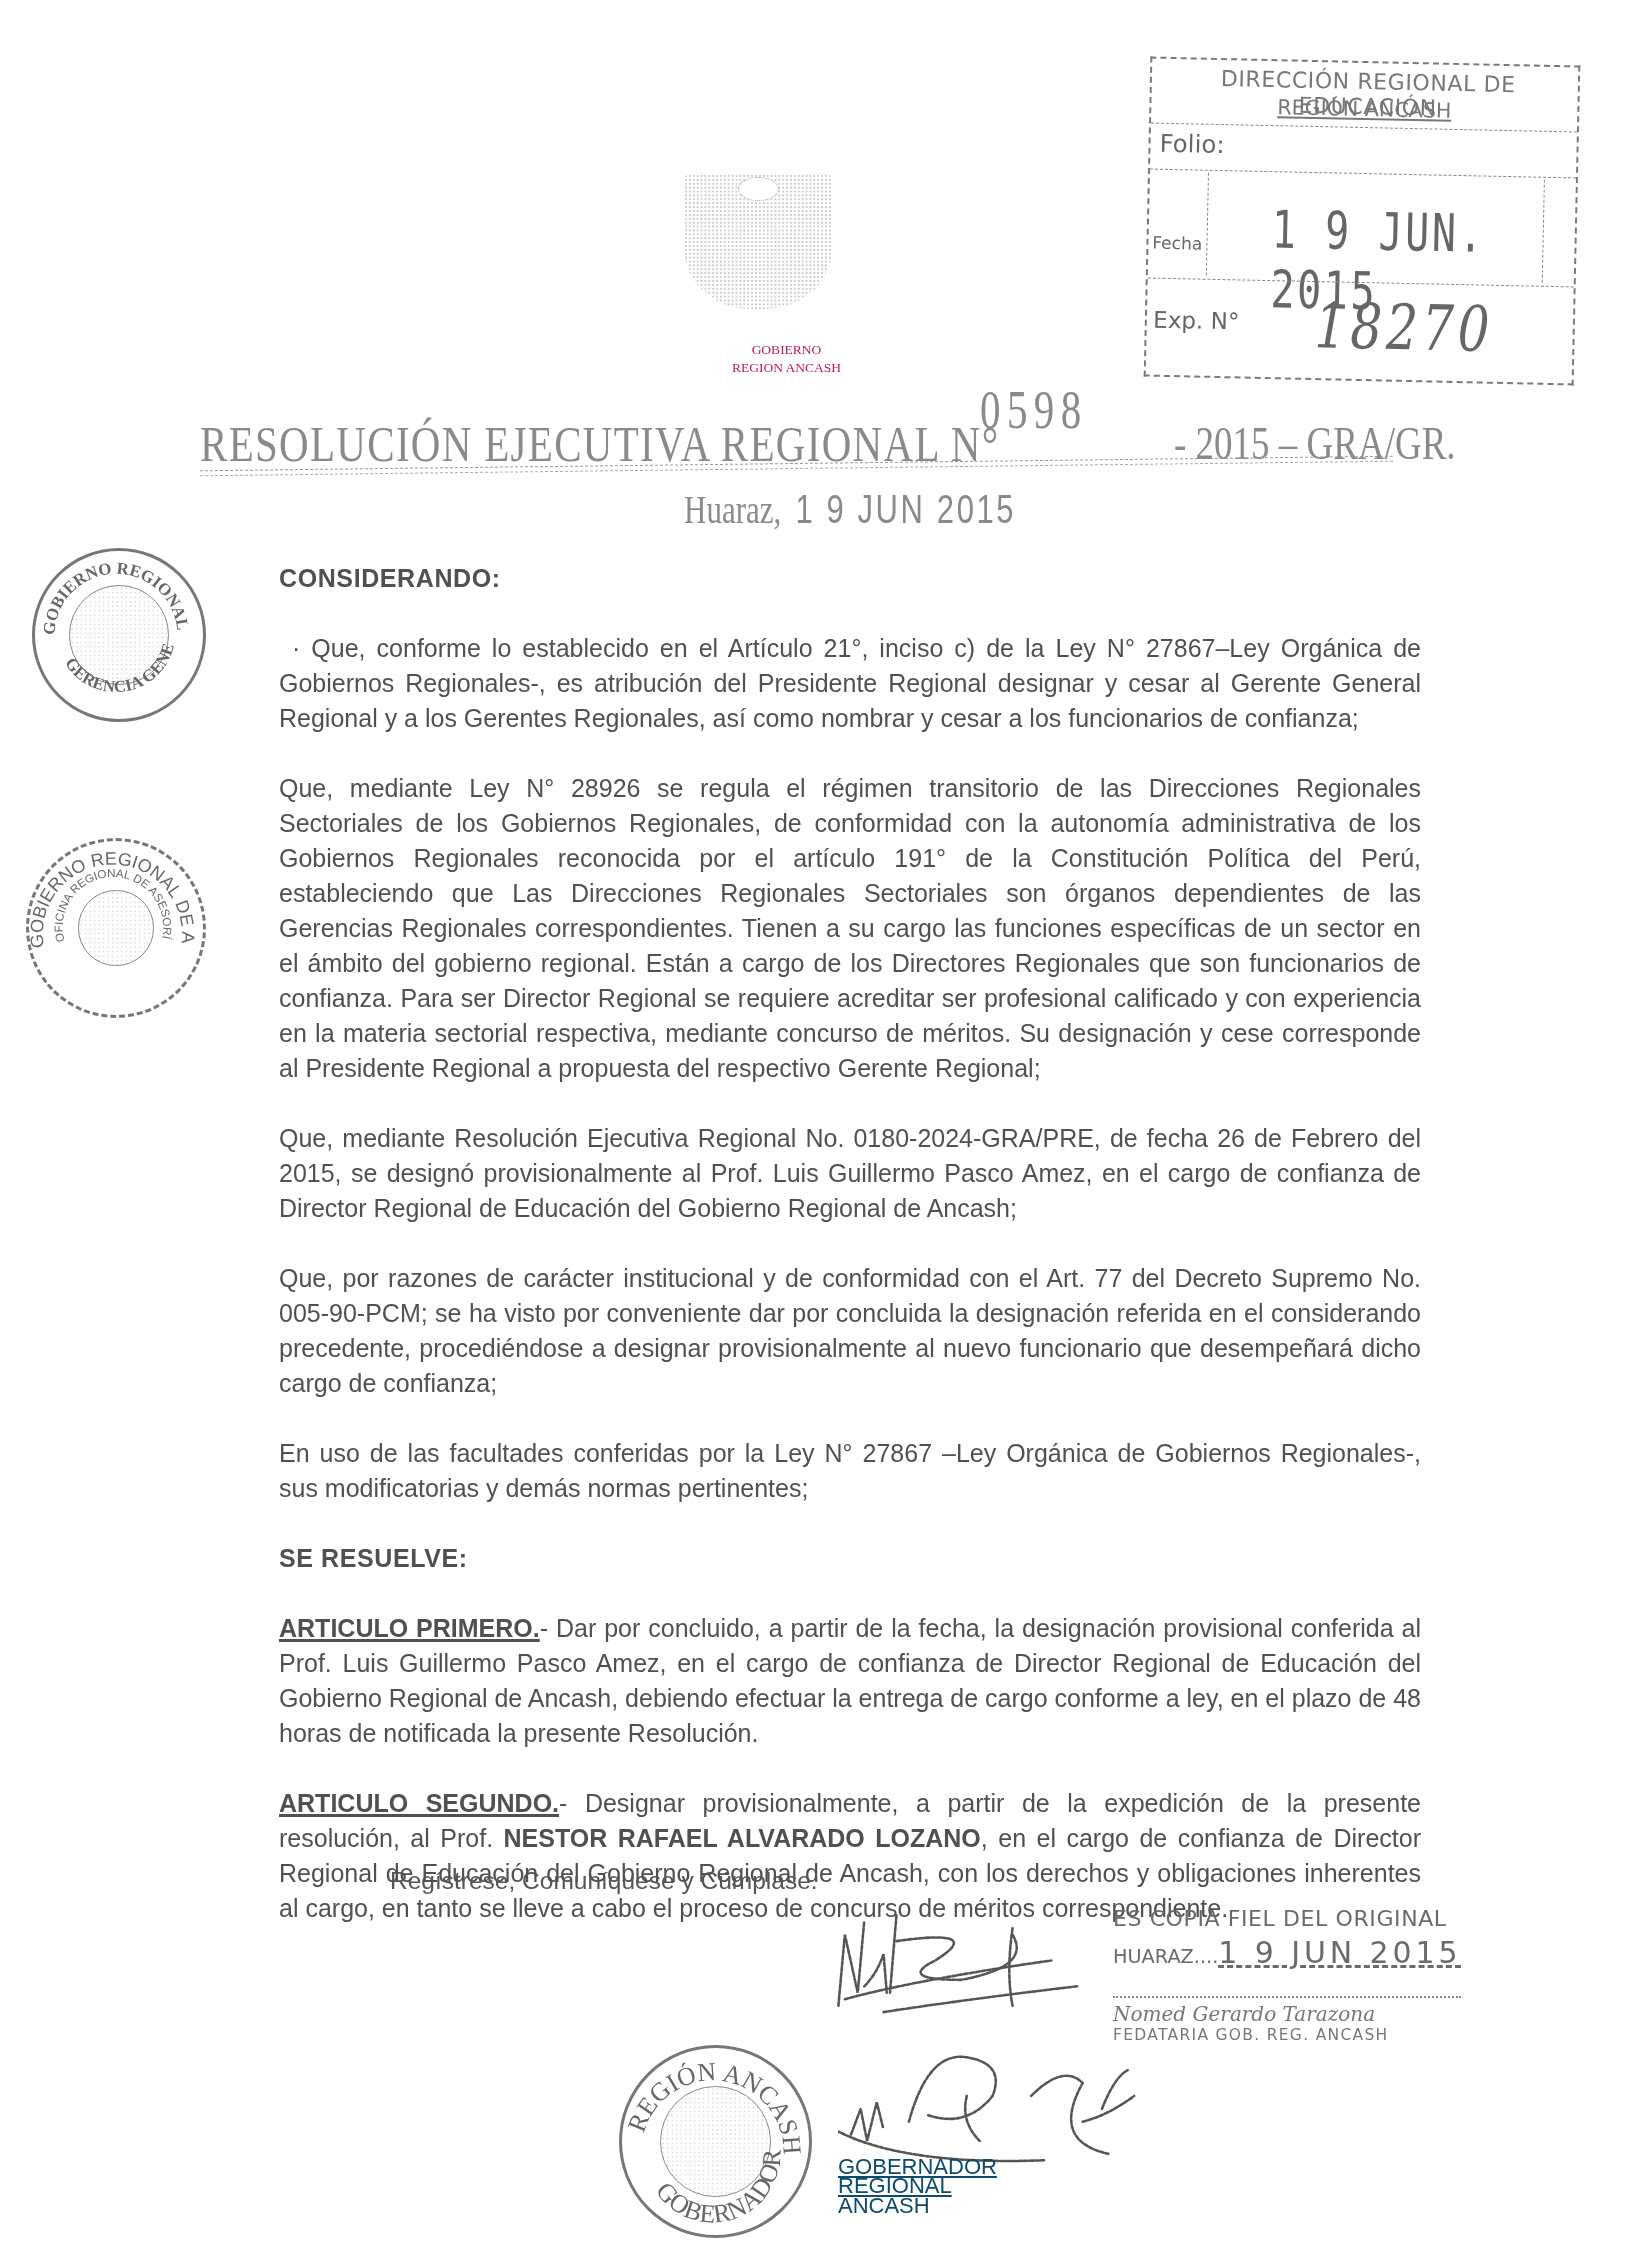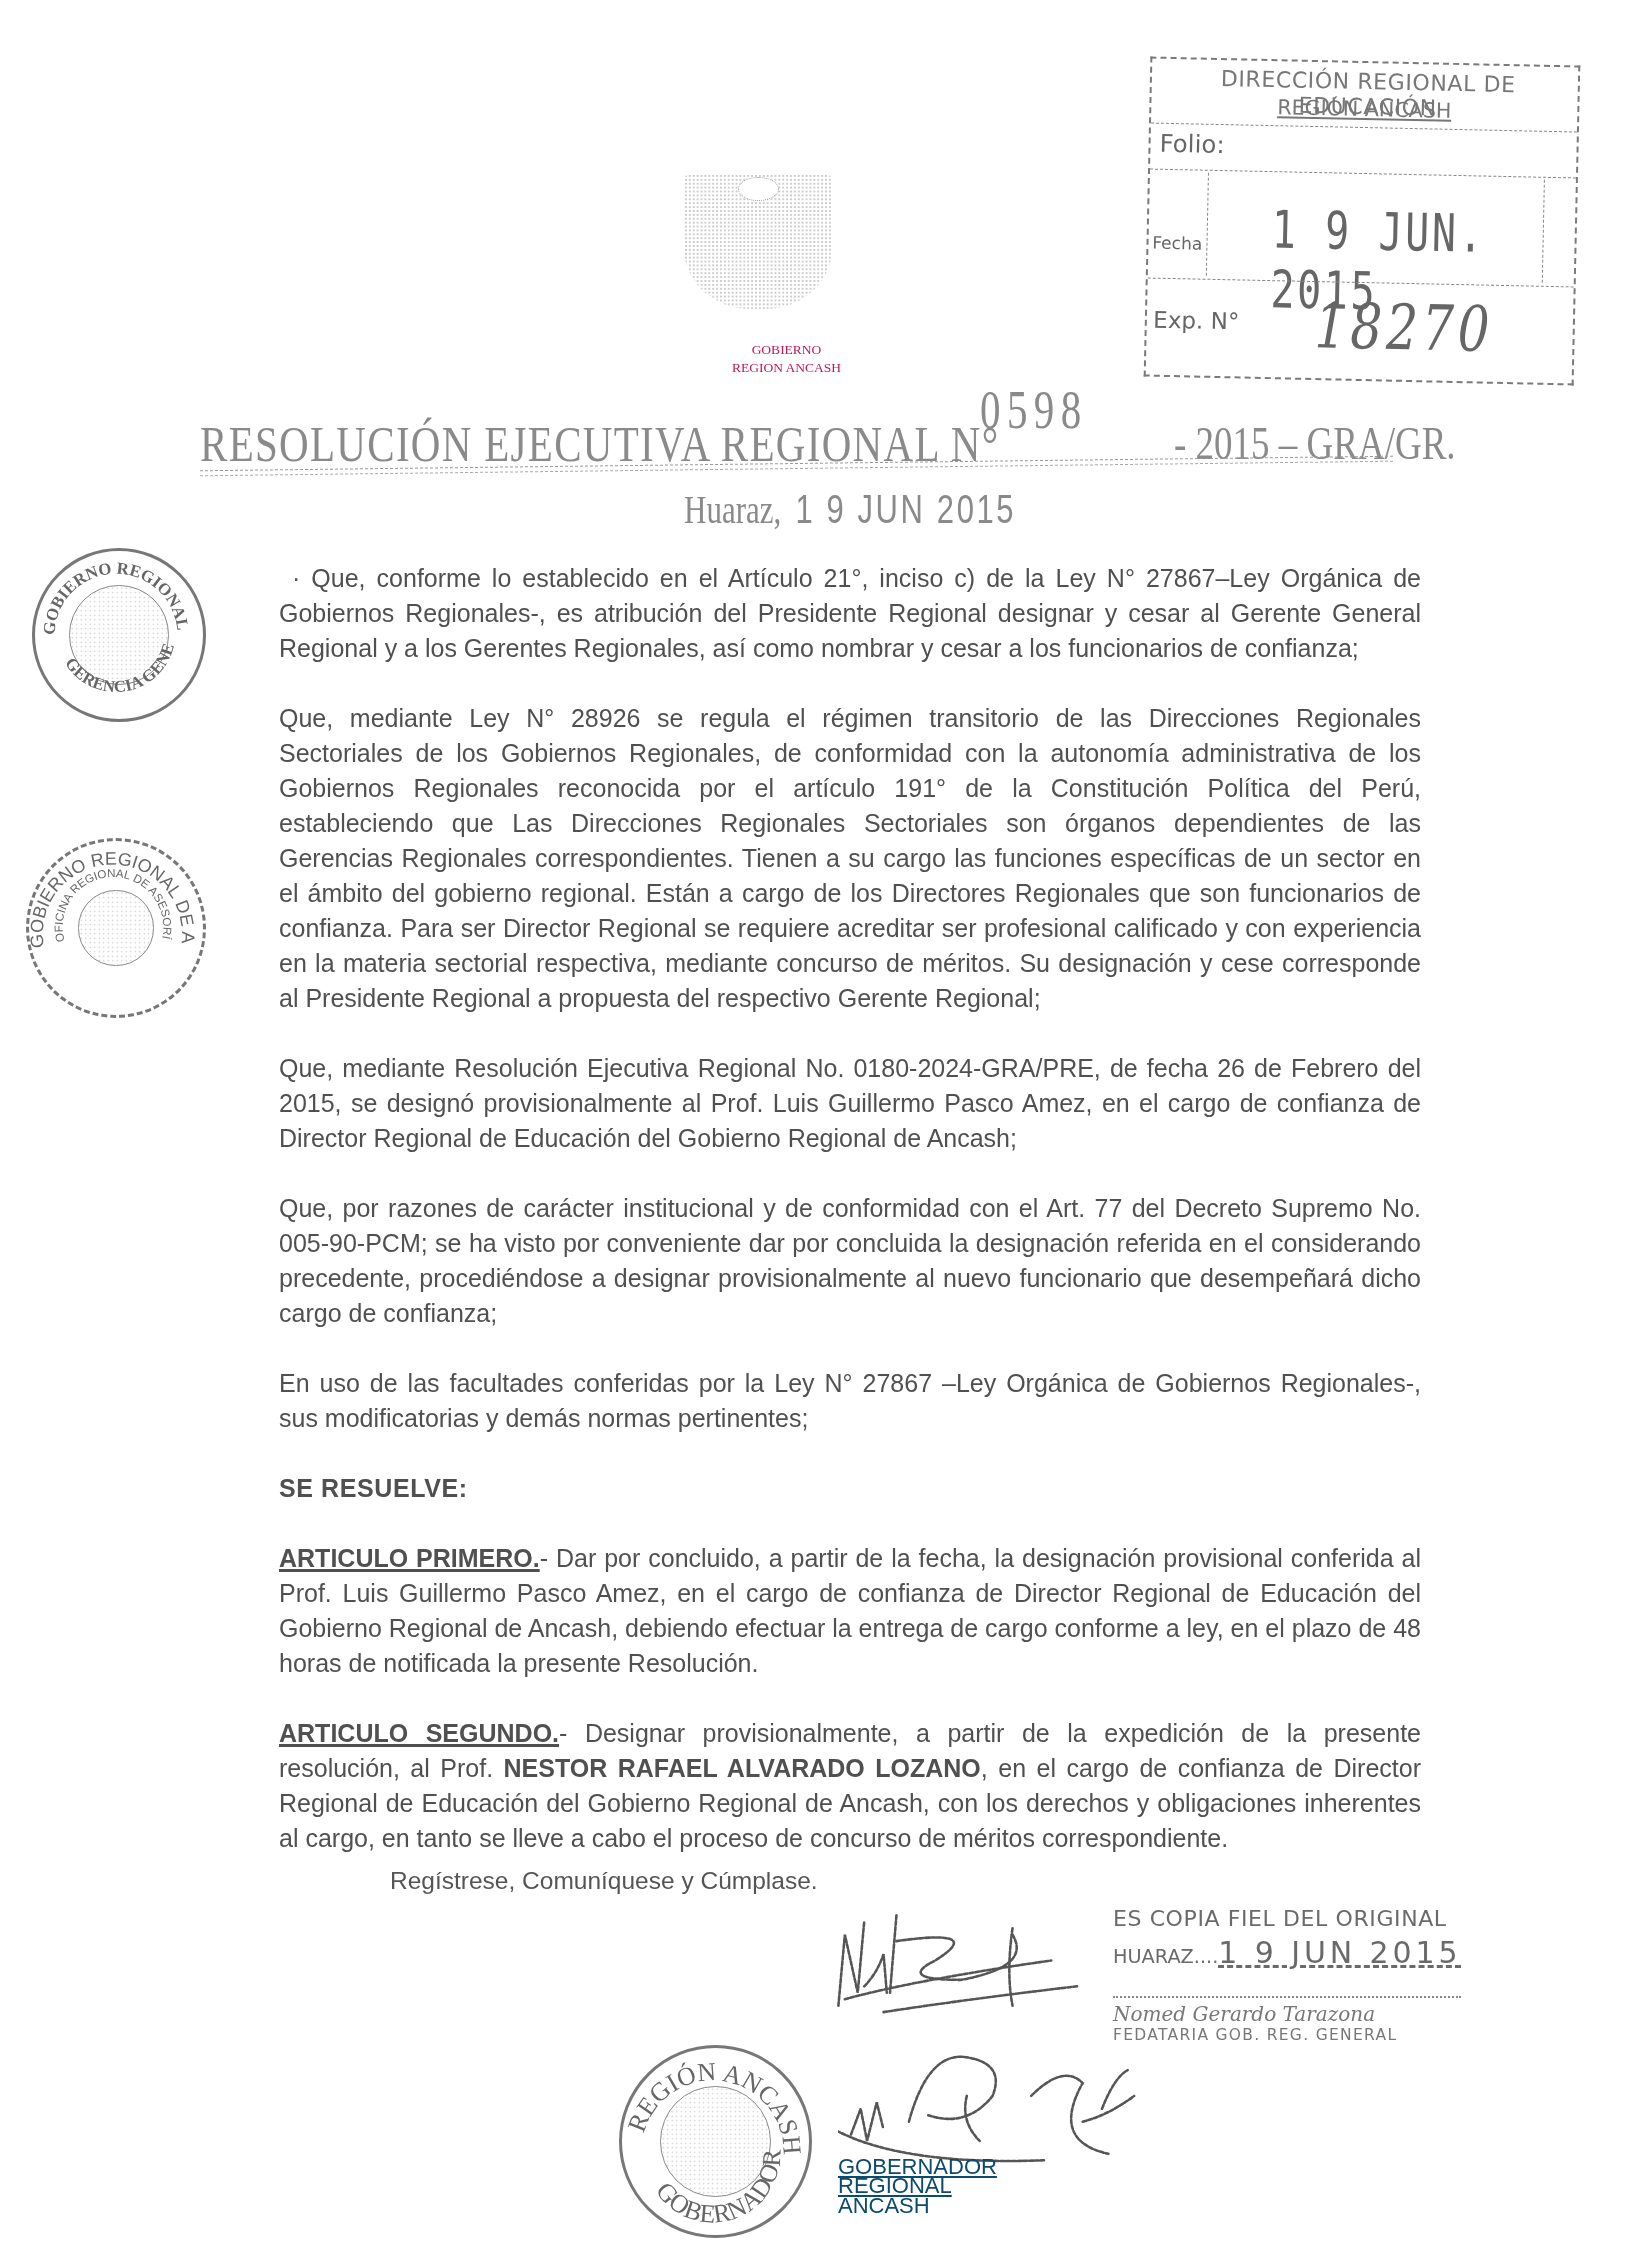--- a/index.html
+++ b/index.html
@@ -157,20 +157,21 @@
         <path id="arcC" d="M 28 170 A 108 108 0 1 1 240 170"></path>
         <path id="arcD" d="M 60 160 A 78 78 0 1 1 210 160"></path>
       </defs>
     <text font-family="Liberation Sans, sans-serif" font-size="28" fill="#666"><textPath href="#arcC">GOBIERNO REGIONAL DE ANCASH</textPath></text>
     <text font-family="Liberation Sans, sans-serif" font-size="18" fill="#666"><textPath href="#arcD">OFICINA REGIONAL DE ASESORÍA JURÍDICA</textPath></text>
   </svg>
   <div class="inner" style="width:42%;height:42%"></div>
 </div>
 
 <div class="abs body-text">
+  <p class="section-label">CONSIDERANDO:</p>
   <p style="text-indent:13px">· Que,  conforme lo establecido en el Artículo 21°, inciso c) de la Ley N° 27867–Ley Orgánica de Gobiernos Regionales-, es atribución del Presidente Regional designar y cesar al Gerente General Regional y a los Gerentes Regionales, así como nombrar y cesar a los funcionarios de confianza;</p>
   <p style="text-indent:0"><span style="display:inline-block;width:0"></span><span>Que, mediante Ley N° 28926 se regula el régimen transitorio de las Direcciones Regionales Sectoriales de los Gobiernos Regionales, de conformidad con la autonomía administrativa de los Gobiernos Regionales reconocida por el artículo 191° de la Constitución Política del Perú, estableciendo que Las Direcciones Regionales Sectoriales son órganos dependientes de las Gerencias Regionales correspondientes. Tienen a su cargo las funciones específicas de un sector en el ámbito del gobierno regional. Están a cargo de los Directores Regionales que son funcionarios de confianza. Para ser Director Regional se requiere acreditar ser profesional calificado y con experiencia en la materia sectorial respectiva, mediante concurso de méritos. Su designación y cese corresponde al Presidente Regional a propuesta del respectivo Gerente Regional;</span></p>
   <p>Que, mediante Resolución Ejecutiva Regional No. 0180-2024-GRA/PRE, de fecha 26 de Febrero del 2015, se designó provisionalmente al Prof. Luis Guillermo Pasco Amez, en el cargo de confianza de Director Regional de Educación del Gobierno Regional de Ancash;</p>
   <p>Que, por razones de carácter institucional y de conformidad con el Art. 77 del Decreto Supremo No. 005-90-PCM; se ha visto por conveniente dar por concluida la designación referida en el considerando precedente, procediéndose a designar provisionalmente al nuevo funcionario que desempeñará dicho cargo de confianza;</p>
   <p>En uso de las facultades conferidas por la Ley N° 27867 –Ley Orgánica de Gobiernos Regionales-, sus modificatorias y demás normas pertinentes;</p>
   <p class="section-label">SE RESUELVE:</p>
   <p>
     <span class="art-title">ARTICULO PRIMERO.</span><span>- Dar por concluido, a partir de la fecha, la designación provisional conferida al Prof. Luis Guillermo Pasco Amez, en el cargo de confianza de Director Regional de Educación del Gobierno Regional de Ancash, debiendo efectuar la entrega de cargo conforme a ley, en el plazo de 48 horas de notificada la presente Resolución.</span>
   </p>
   <p>
@@ -190,21 +191,21 @@
   <path class="sig" d="M100 180 Q 230 160 400 140"></path>
 </svg>
 
 <div class="abs copy-stamp">
   <div class="l1">ES COPIA FIEL DEL ORIGINAL</div>
   <div class="l2">
     <span>HUARAZ</span><span>....</span><span class="d">1 9  JUN 2015</span>
   </div>
   <div class="dots"></div>
   <div class="l3">Nomed Gerardo Tarazona</div>
-  <div class="l4">FEDATARIA GOB. REG. GENERAL</div>
+  <div class="l4">FEDATARIA GOB. REG. ANCASH</div>
 </div>
 
 <div class="abs seal" style="left:619px;top:2045px;width:187px;height:187px;">
   <svg width="187" height="187" style="position:absolute;left:-3.2px;top:-3.2px" viewBox="0 0 290 290">
     <defs>
         <path id="arcE" d="M 35 165 A 110 110 0 0 1 255 165"></path>
         <path id="arcF" d="M 40 170 A 105 105 0 0 0 250 170"></path>
       </defs>
     <text font-family="Liberation Serif, serif" font-size="40" fill="#666"><textPath href="#arcE" startOffset="8%">REGIÓN ANCASH</textPath></text>
     <text font-family="Liberation Serif, serif" font-size="40" fill="#666"><textPath href="#arcF" startOffset="18%">GOBERNADOR</textPath></text>

